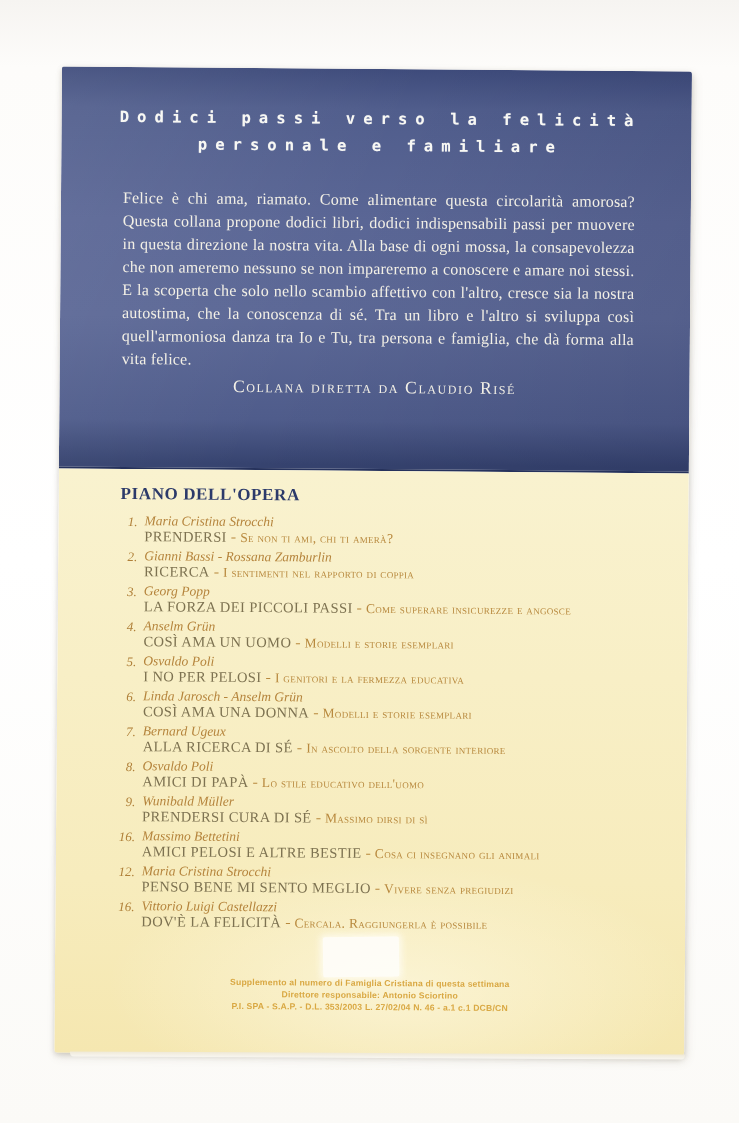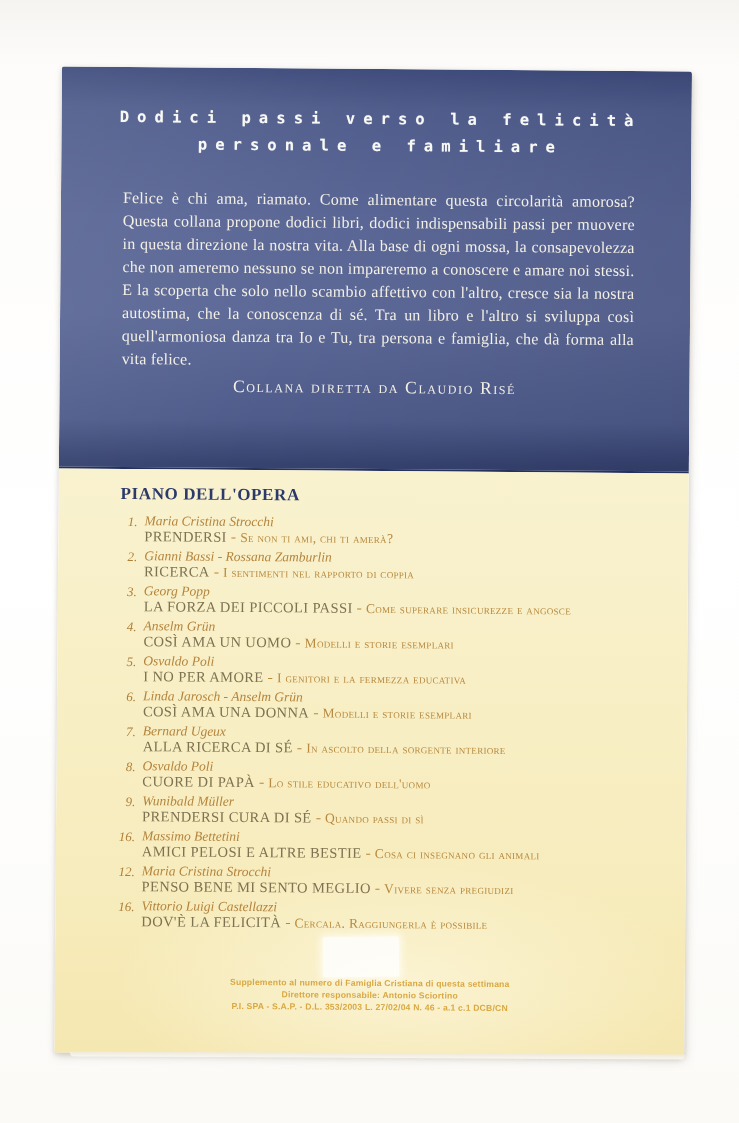--- a/index.html
+++ b/index.html
@@ -212,21 +212,21 @@
     <div class="item-body">
       <div class="item-author">Anselm Grün</div>
       <div class="item-titleline"><span class="item-title">COSÌ AMA UN UOMO</span><span class="item-sep"> - </span><span class="item-subtitle">Modelli e storie esemplari</span></div>
     </div>
   </div>
 
   <div class="plan-item">
     <div class="item-num">5.</div>
     <div class="item-body">
       <div class="item-author">Osvaldo Poli</div>
-      <div class="item-titleline"><span class="item-title">I NO PER AMORE</span><span class="item-sep"> - </span><span class="item-subtitle">I genitori e la fermezza educativa</span></div>
+      <div class="item-titleline"><span class="item-title">I NO PER PELOSI</span><span class="item-sep"> - </span><span class="item-subtitle">I genitori e la fermezza educativa</span></div>
     </div>
   </div>
 
   <div class="plan-item">
     <div class="item-num">6.</div>
     <div class="item-body">
       <div class="item-author">Linda Jarosch - Anselm Grün</div>
       <div class="item-titleline"><span class="item-title">COSÌ AMA UNA DONNA</span><span class="item-sep"> - </span><span class="item-subtitle">Modelli e storie esemplari</span></div>
     </div>
   </div>
@@ -236,29 +236,29 @@
     <div class="item-body">
       <div class="item-author">Bernard Ugeux</div>
       <div class="item-titleline"><span class="item-title">ALLA RICERCA DI SÉ</span><span class="item-sep"> - </span><span class="item-subtitle">In ascolto della sorgente interiore</span></div>
     </div>
   </div>
 
   <div class="plan-item">
     <div class="item-num">8.</div>
     <div class="item-body">
       <div class="item-author">Osvaldo Poli</div>
-      <div class="item-titleline"><span class="item-title">CUORE DI PAPÀ</span><span class="item-sep"> - </span><span class="item-subtitle">Lo stile educativo dell'uomo</span></div>
+      <div class="item-titleline"><span class="item-title">AMICI DI PAPÀ</span><span class="item-sep"> - </span><span class="item-subtitle">Lo stile educativo dell'uomo</span></div>
     </div>
   </div>
 
   <div class="plan-item">
     <div class="item-num">9.</div>
     <div class="item-body">
       <div class="item-author">Wunibald Müller</div>
-      <div class="item-titleline"><span class="item-title">PRENDERSI CURA DI SÉ</span><span class="item-sep"> - </span><span class="item-subtitle">Quando passi di sì</span></div>
+      <div class="item-titleline"><span class="item-title">PRENDERSI CURA DI SÉ</span><span class="item-sep"> - </span><span class="item-subtitle">Massimo dirsi di sì</span></div>
     </div>
   </div>
 
   <div class="plan-item">
     <div class="item-num">16.</div>
     <div class="item-body">
       <div class="item-author">Massimo Bettetini</div>
       <div class="item-titleline"><span class="item-title">AMICI PELOSI E ALTRE BESTIE</span><span class="item-sep"> - </span><span class="item-subtitle">Cosa ci insegnano gli animali</span></div>
     </div>
   </div>

